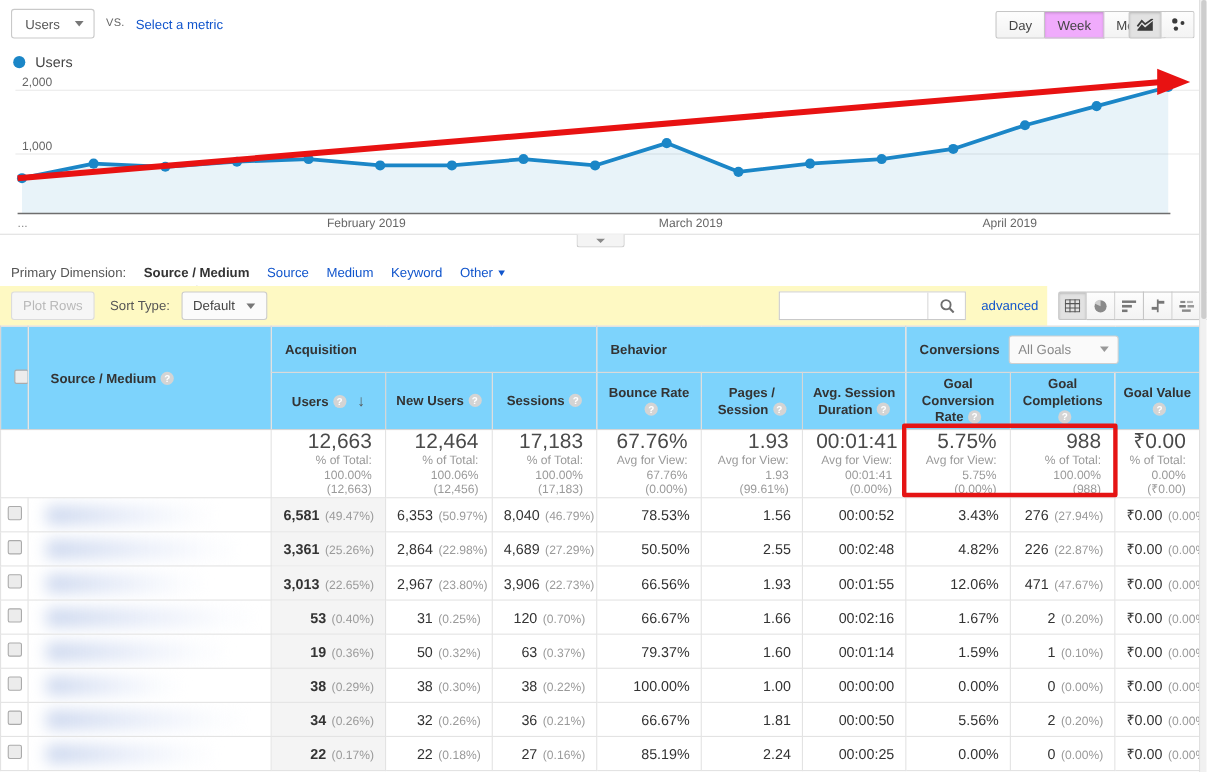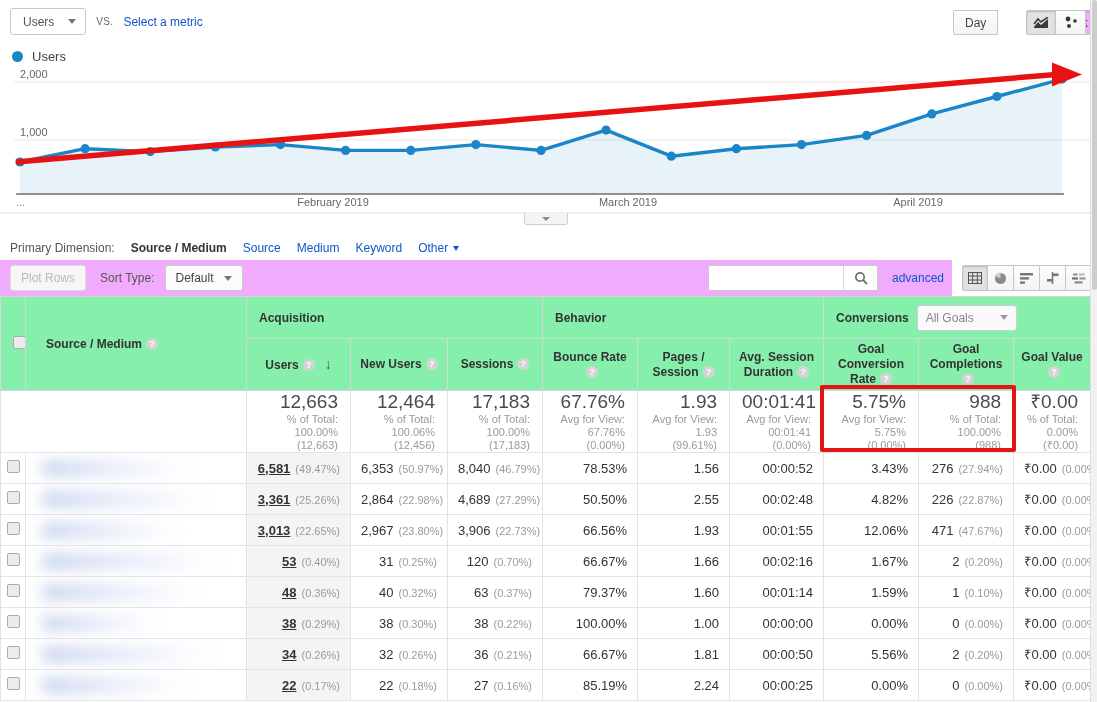--- a/index.html
+++ b/index.html
@@ -11,21 +11,21 @@
   .top-left { position:absolute; top:8px; left:10px; display:flex; align-items:center; gap:10px; }
   .metric-btn { display:flex; align-items:center; gap:14px; height:27px; padding:0 9px 0 12px;
     border:1px solid #c9c9c9; border-radius:3px; background:#fff; font-size:12px; color:#555; cursor:pointer; }
   .caret-down { width:0; height:0; border-left:4px solid transparent; border-right:4px solid transparent;
     border-top:5px solid #777; display:inline-block; }
   .vs { font-size:10px; color:#666; letter-spacing:.3px; }
   .blue-link { color:#1155cc; font-size:12px; text-decoration:none; cursor:pointer; }
 
   .granularity { position:absolute; top:10px; left:905px; display:flex; }
   .gran-btn { height:25px; padding:0 11px; font-size:12px; color:#444; background:linear-gradient(#fdfdfd,#f3f3f3);
-    border:1px solid #c6c6c6; border-left:none; display:flex; align-items:center; cursor:pointer;margin-left:48px; }
+    border:1px solid #c6c6c6; border-left:none; display:flex; align-items:center; cursor:pointer; }
   .gran-btn:first-child { border-left:1px solid #c6c6c6; border-radius:2px 0 0 2px; }
   .gran-btn:last-child { border-radius:0 2px 2px 0; }
   .gran-btn.active { background:#f0abfc; box-shadow:inset 0 1px 2px rgba(0,0,0,.18); }
 
   .chart-type { position:absolute; top:10px; left:1026px; display:flex; }
   .ct-btn { width:30px; height:25px; border:1px solid #c6c6c6; border-left:none; background:linear-gradient(#fdfdfd,#f3f3f3);
     display:flex; align-items:center; justify-content:center; cursor:pointer; }
   .ct-btn:first-child { border-left:1px solid #c6c6c6; border-radius:2px 0 0 2px; }
   .ct-btn:last-child { border-radius:0 2px 2px 0; }
   .ct-btn.active { background:#e2e2e2; box-shadow:inset 0 1px 2px rgba(0,0,0,.18); }
@@ -44,21 +44,21 @@
 
   
   .prim-dim { position:absolute; top:241px; left:10px; display:flex; align-items:baseline; gap:16px; font-size:12px; }
   .prim-label { color:#555;text-align:right; }
   .prim-active { font-weight:bold; color:#333; position:relative; }
   .prim-active:after { content:""; position:absolute; left:50%; bottom:-9px; margin-left:-5px;
     border-left:5px solid transparent; border-right:5px solid transparent; border-bottom:5px solid #e5e5e5; }
   .prim-other { display:inline-flex; align-items:center; gap:5px; }
 
   
-  .toolbar { position:absolute; top:260px; left:0; width:952px; height:36px; background:#f0abfc; }
+  .toolbar { position:absolute; top:260px; left:0; width:952px; height:36px; background:#fef9c3; }
   .tb-left { position:absolute; top:5px; left:10px; display:flex; align-items:center; gap:8px; }
   .tb-btn { height:26px; padding:0 10px; display:inline-flex; align-items:center; gap:10px; font-size:12px;
     color:#444; background:#fbfbfb; border:1px solid #cccccc; border-radius:3px; cursor:pointer; }
   .tb-btn.disabled { color:#b9b9b9; background:#f6f6f6; border-color:#dcdcdc; cursor:default; }
   .tb-label { font-size:12px; color:#555; margin:0 2px 0 6px; }
   .tb-right { position:absolute; top:5px; left:708px; display:flex; align-items:center; }
   .search-wrap { display:flex; align-items:center; height:26px; border:1px solid #c9c9c9; background:#fff; }
   .search-input { width:134px; height:24px; border:none; outline:none; padding:0 6px; font-size:12px;
     font-family:"Liberation Sans", sans-serif; }
   .search-btn { width:34px; height:24px; border:none; border-left:1px solid #d9d9d9; background:#fff;
@@ -67,21 +67,21 @@
   .view-icons { display:flex; }
   .vi-btn { width:26px; height:26px; border:1px solid #c6c6c6; border-left:none; background:linear-gradient(#fdfdfd,#f3f3f3);
     display:flex; align-items:center; justify-content:center; cursor:pointer; }
   .vi-btn:first-child { border-left:1px solid #c6c6c6; border-radius:2px 0 0 2px; }
   .vi-btn:last-child { border-radius:0 2px 2px 0; }
   .vi-btn.active { background:#e2e2e2; box-shadow:inset 0 1px 2px rgba(0,0,0,.18); }
 
   
   .ga-table { position:absolute; top:296px; left:0; width:1090px; border-collapse:collapse; table-layout:fixed; }
   .ga-table th, .ga-table td { border:1px solid #e3e3e3; overflow:hidden; }
-  .ga-table thead th { background:#86efac; border-color:#d6d6d6; font-size:12px; color:#333; }
+  .ga-table thead th { background:#7dd3fc; border-color:#d6d6d6; font-size:12px; color:#333; }
   .group-row th { height:42px; text-align:left; padding:0 12px; font-weight:bold; }
   .cols-row th { height:52px; text-align:center; font-weight:bold; padding:0 4px; line-height:15px; }
   .dim-head { vertical-align:middle; text-align:left; padding-left:20px !important; font-weight:bold; }
   .cb-head { text-align:center; vertical-align:middle; }
   .help-icon { display:inline-block; width:12px; height:12px; border-radius:50%; background:#d4d4d4; color:#fff;
     font-size:9px; font-weight:bold; line-height:12px; text-align:center; vertical-align:1px; margin-left:4px; }
   .help-icon:after { content:"?"; }
   .sort-arrow { color:#555; font-weight:normal; font-size:14px; margin-left:10px; }
   .sort-arrow:after { content:"\2193"; }
   .conv-head { display:flex; align-items:center; gap:8px; }
@@ -92,21 +92,21 @@
   .sum-main { font-size:19px; color:#4a4a4a; line-height:22px; }
   .sum-sub { font-size:11px; color:#9a9a9a; line-height:13px; }
 
   .data-row td { height:31px; vertical-align:middle; text-align:right; padding:0 10px; font-size:13px; color:#333;
     white-space:nowrap; }
   .data-row .cb-cell, .cb-head { padding:0; }
   .cb-cell { text-align:center !important; }
   .cb { display:inline-block; width:13px; height:13px; border:1px solid #ababab; border-radius:2px; background:#ececec; }
   .dim-cell { background:#fff; }
   .users-col { background:#f4f4f4; }
-  .users-col .val { font-weight:bold;text-decoration:underline; }
+  .users-col .val { font-weight:bold; }
   .pct { font-size:11px; color:#9a9a9a; margin-left:5px; }
   .dim-blur { height:17px; margin:0 14px 0 6px; border-radius:5px; filter:blur(7px);
     background:linear-gradient(90deg, rgba(173,191,228,.65), rgba(205,216,242,.40) 55%, rgba(228,236,250,.12) 90%); }
   tr.data-row:nth-child(2) .dim-blur { width:150px; }
   tr.data-row:nth-child(3) .dim-blur { width:170px; }
   tr.data-row:nth-child(4) .dim-blur { width:140px; }
   tr.data-row:nth-child(5) .dim-blur { width:185px; }
   tr.data-row:nth-child(6) .dim-blur { width:160px; }
   tr.data-row:nth-child(7) .dim-blur { width:120px; }
   tr.data-row:nth-child(8) .dim-blur { width:175px; }
@@ -432,22 +432,22 @@
       <td class="metric"><span class="val">00:02:16</span></td>
       <td class="metric"><span class="val">1.67%</span></td>
       <td class="metric"><span class="val">2</span><span class="pct">(0.20%)</span></td>
       <td class="metric"><span class="val">₹0.00</span><span class="pct">(0.00%)</span></td>
     </tr>
         <tr class="data-row">
       <td class="cb-cell"><span class="cb"></span></td>
       <td class="dim-cell">
             <div class="dim-blur"></div>
           </td>
-      <td class="metric users-col"><span class="val">48</span><span class="pct">(0.36%)</span></td>
-      <td class="metric"><span class="val">40</span><span class="pct">(0.32%)</span></td>
+      <td class="metric users-col"><span class="val">19</span><span class="pct">(0.36%)</span></td>
+      <td class="metric"><span class="val">50</span><span class="pct">(0.32%)</span></td>
       <td class="metric"><span class="val">63</span><span class="pct">(0.37%)</span></td>
       <td class="metric"><span class="val">79.37%</span></td>
       <td class="metric"><span class="val">1.60</span></td>
       <td class="metric"><span class="val">00:01:14</span></td>
       <td class="metric"><span class="val">1.59%</span></td>
       <td class="metric"><span class="val">1</span><span class="pct">(0.10%)</span></td>
       <td class="metric"><span class="val">₹0.00</span><span class="pct">(0.00%)</span></td>
     </tr>
         <tr class="data-row">
       <td class="cb-cell"><span class="cb"></span></td>

